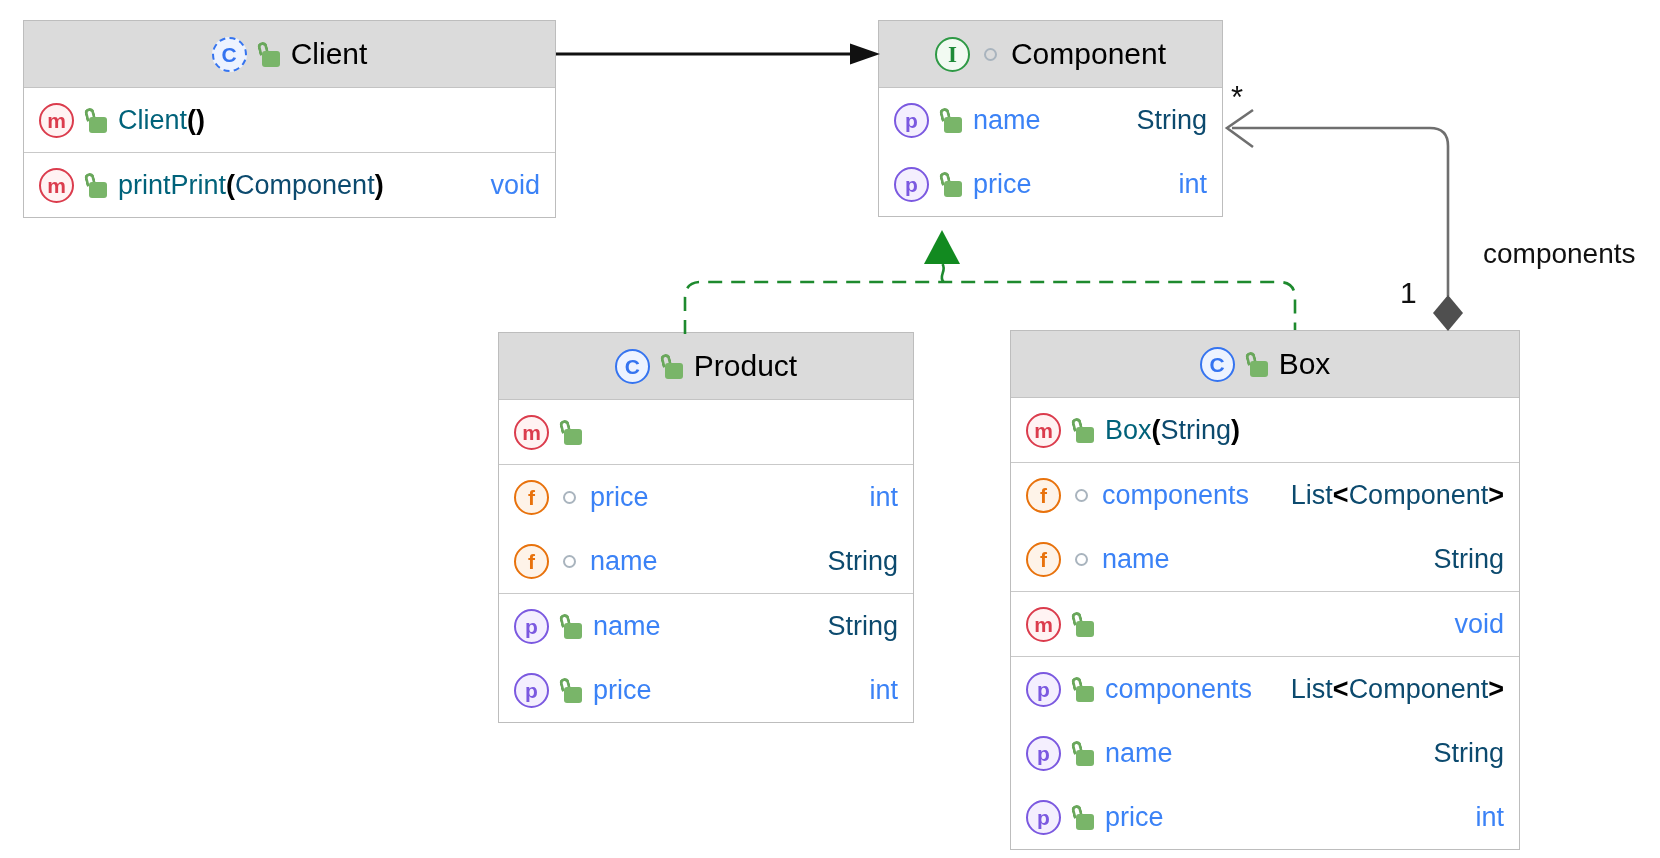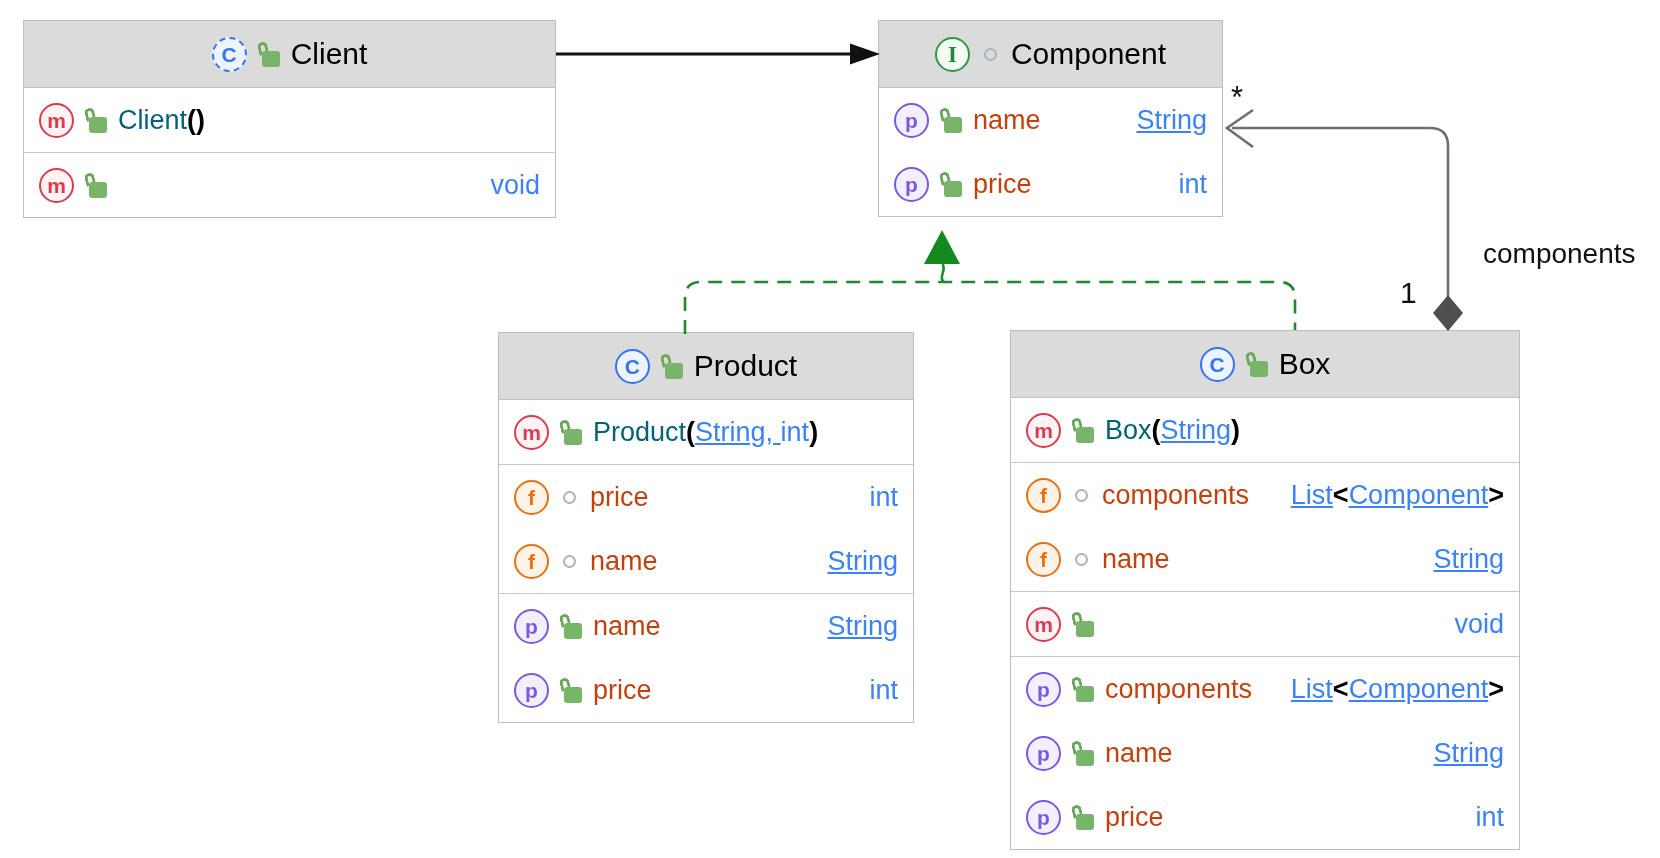--- a/index.html
+++ b/index.html
@@ -8,22 +8,22 @@
 
   .uml{position:absolute;background:#fff;border:1.5px solid #BDBDBD;box-sizing:border-box;}
   .hdr{display:flex;align-items:center;justify-content:center;gap:11px;
        background:#DBDBDB;border-bottom:1.5px solid #C3C3C3;height:66px;font-size:30px;}
   .sec + .sec{border-top:1.5px solid #C9C9C9;}
   .row{height:64px;display:flex;align-items:center;padding:0 15px;gap:11px;font-size:27px;}
   .name{white-space:pre;}
   .type{margin-left:auto;white-space:pre;}
 
   .teal{color:#00627A;}
-  .pu{color:#c2410c;}
-  .pk{color:#3b82f6;text-decoration:underline;}
+  .pu{color:#3b82f6;}
+  .pk{color:#0c4a6e;}
   .pb{color:#000;font-weight:bold;}
   .kw{color:#3b82f6;}
 
   .ic{width:35px;height:35px;border-radius:50%;display:flex;align-items:center;justify-content:center;
       flex:none;font-size:21px;line-height:1;font-weight:bold;box-sizing:border-box;}
   .ic i{font-style:normal;}
   .ic-class{border:2.5px solid #3574F0;background:#EDF3FF;color:#3574F0;}
   .ic-class.dashed{border-style:dashed;}
   .ic-interface{border:2.5px solid #2E9945;background:#F2FAF2;color:#1D8A37;
                 font-family:"Liberation Serif","DejaVu Serif",serif;font-size:23px;}
@@ -62,20 +62,21 @@
         <span class="vis-lock"></span>
         <span class="name"><span class="teal">Client</span><span class="pb">()</span></span>
       </div>
     </div>
     <div class="sec">
       <div class="row">
         <span class="ic ic-method">
             <i>m</i>
           </span>
         <span class="vis-lock"></span>
+        <span class="name"><span class="teal">printPrint</span><span class="pb">(</span><span class="pk">Component</span><span class="pb">)</span></span>
         <span class="type"><span class="kw">void</span></span>
       </div>
     </div>
   </div>
 
   <div class="uml" style="left:878px;top:20px;width:345px;">
     <div class="hdr">
       <span class="ic ic-interface">
           <i>I</i>
         </span>
@@ -109,21 +110,20 @@
         </span>
       <span class="vis-lock"></span>
       <span>Product</span>
     </div>
     <div class="sec">
       <div class="row">
         <span class="ic ic-method">
             <i>m</i>
           </span>
         <span class="vis-lock"></span>
-        <span class="name"><span class="teal">Product</span><span class="pb">(</span><span class="pk">String, </span><span class="kw">int</span><span class="pb">)</span></span>
       </div>
     </div>
     <div class="sec">
       <div class="row">
         <span class="ic ic-field">
             <i>f</i>
           </span>
         <span class="vis-dot"></span>
         <span class="name"><span class="pu">price</span></span>
         <span class="type"><span class="kw">int</span></span>

